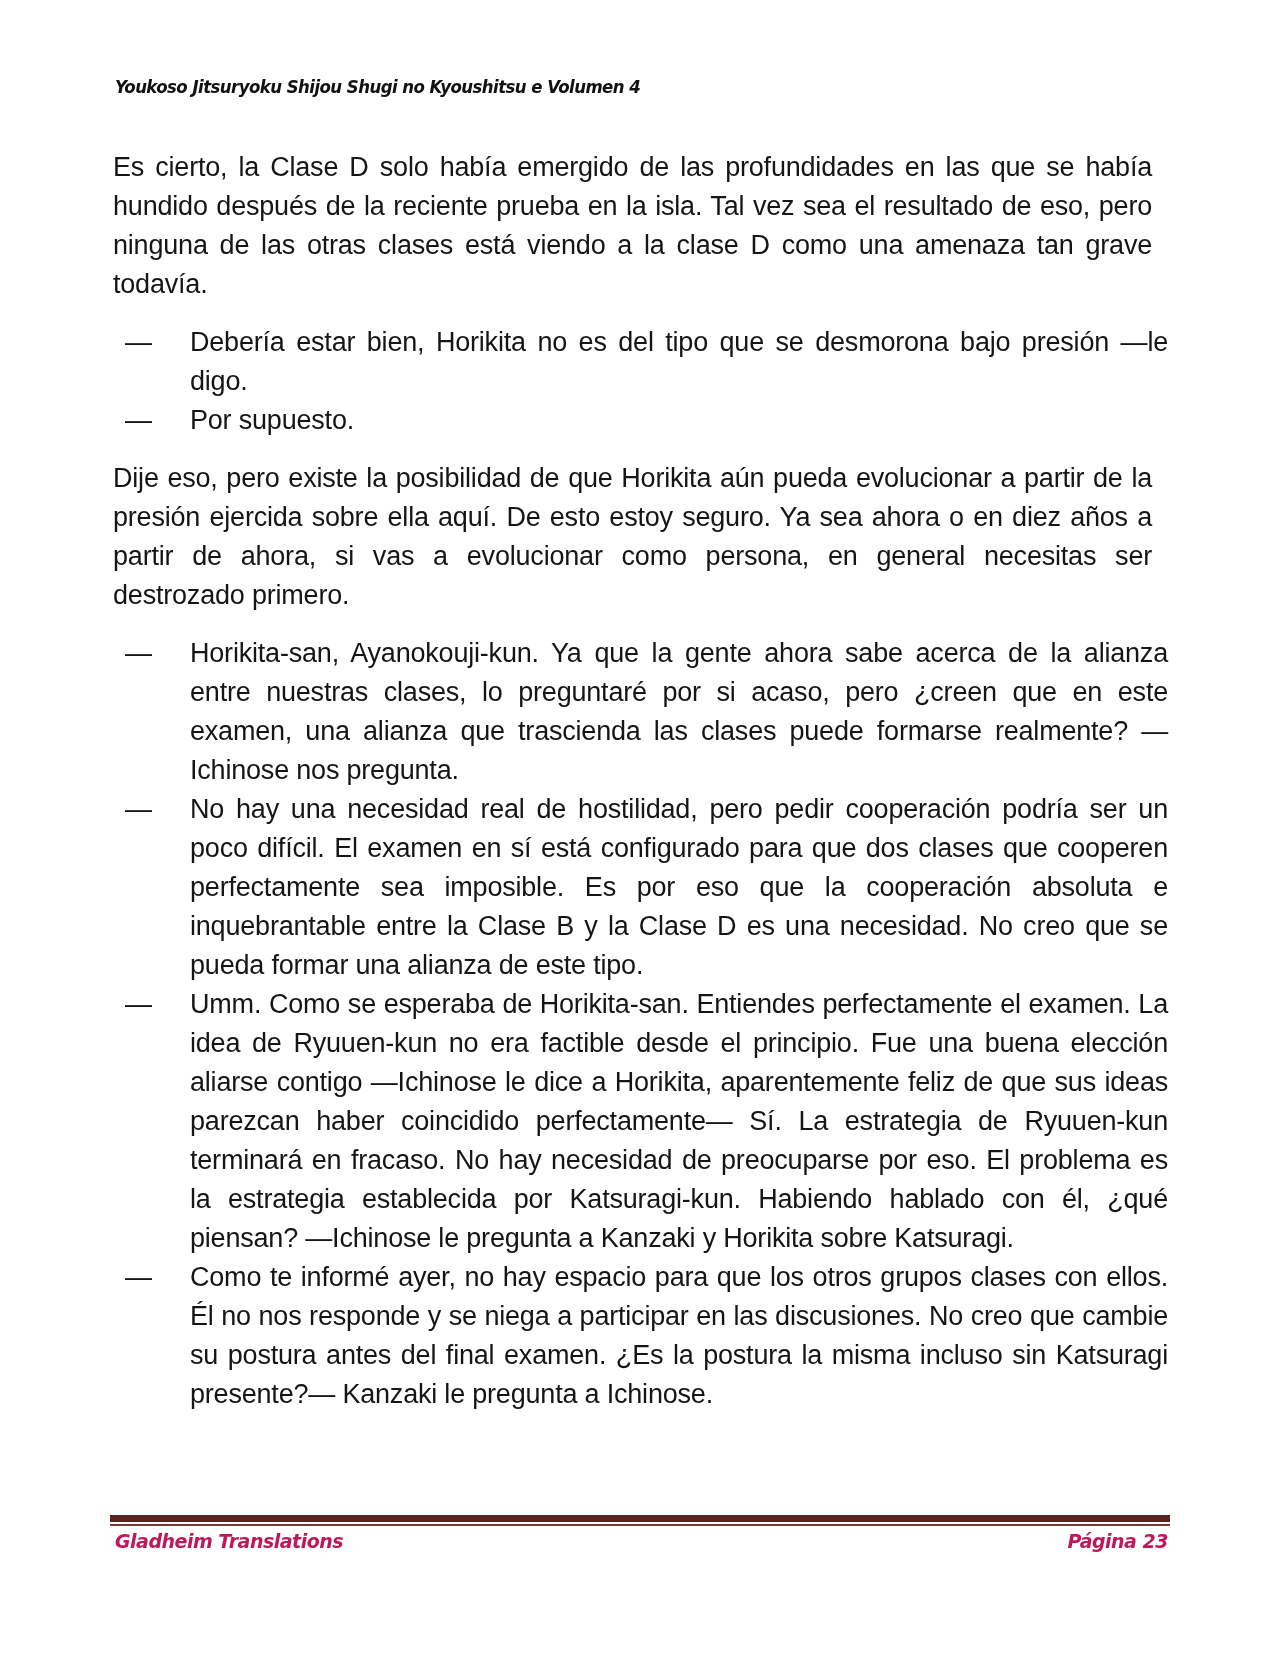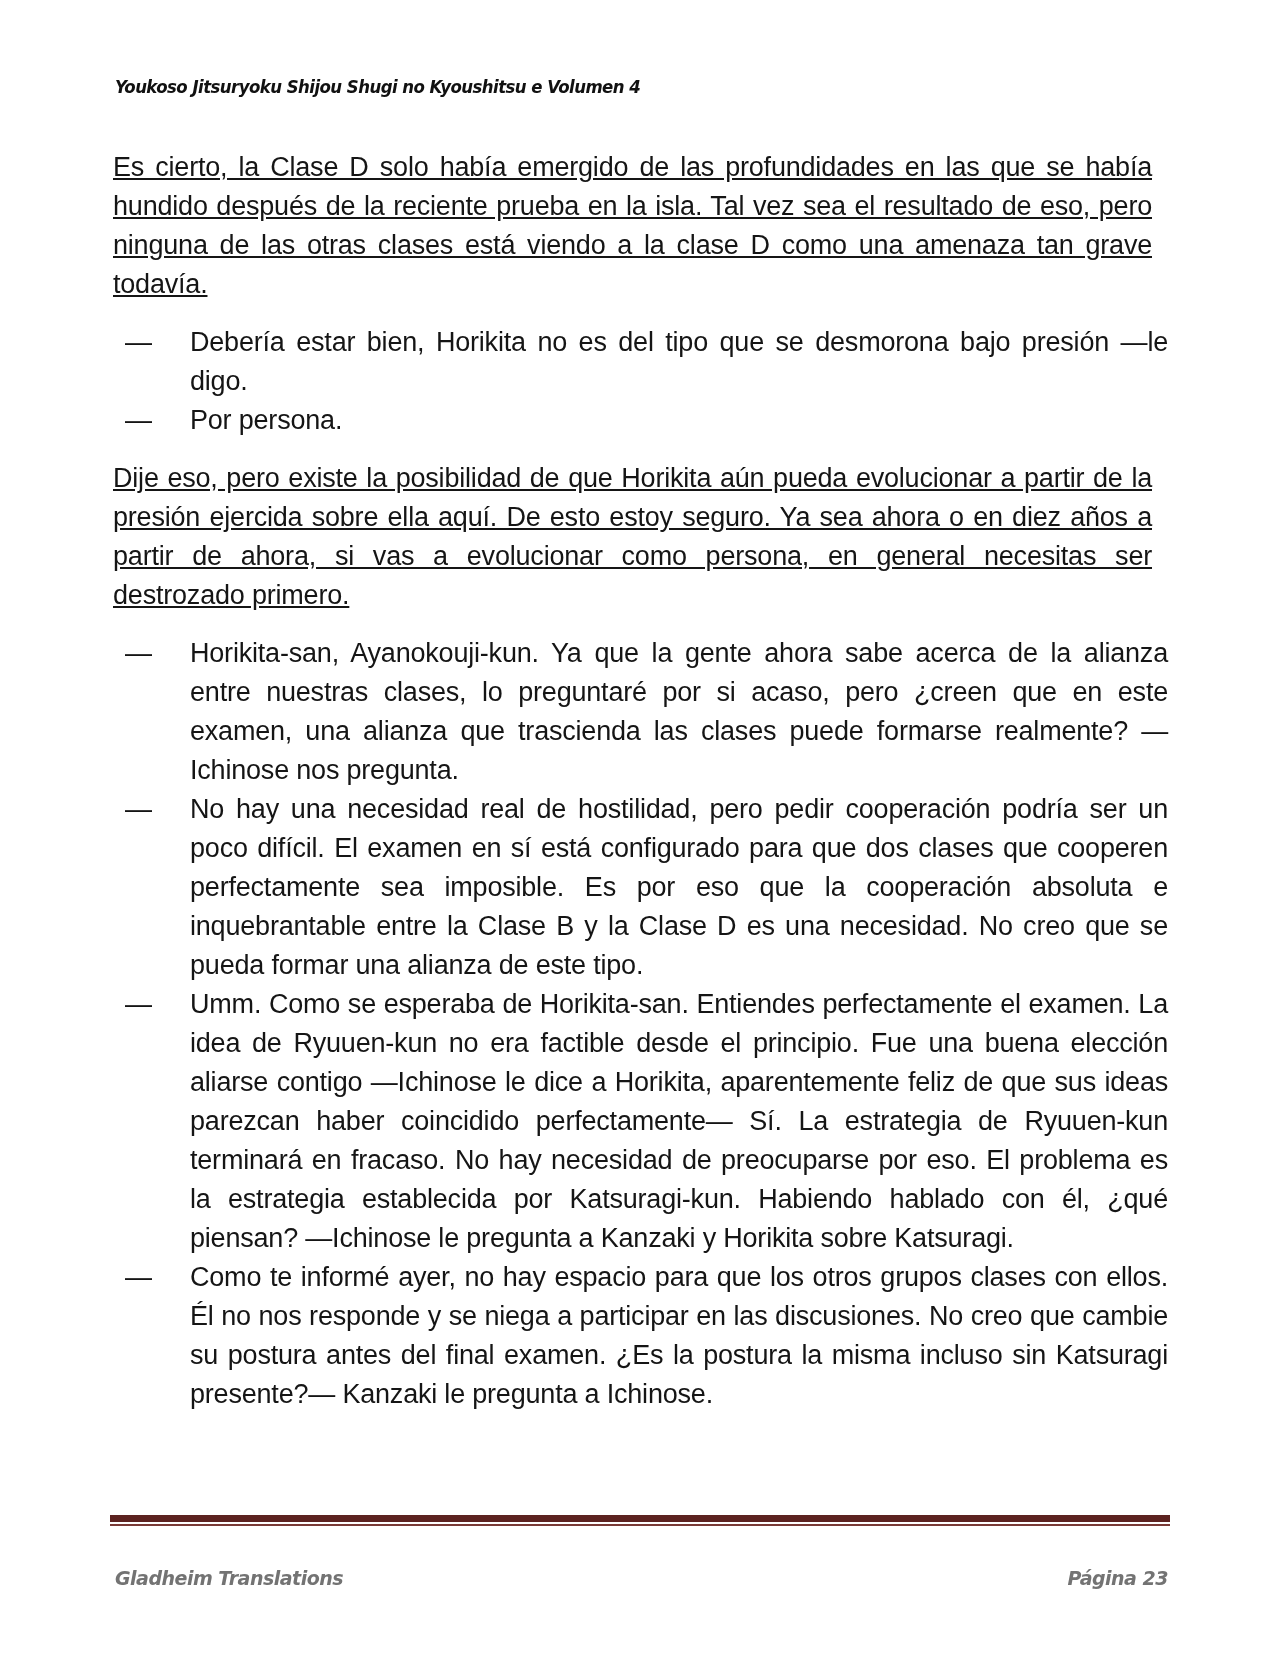--- a/index.html
+++ b/index.html
@@ -8,54 +8,54 @@
     position: absolute; left: 115px; top: 76px;
     font-family: "DejaVu Sans", sans-serif; font-weight: bold; font-style: italic;
     font-size: 18px; letter-spacing: -0.6px; color: #111;
     transform: scaleX(0.92); transform-origin: left center;
   }
   .content {
     position: absolute; left: 113px; top: 148px; width: 1055px;
     font-family: "Liberation Sans", sans-serif; font-size: 27px; line-height: 39px;
     text-align: justify; color: #151515; letter-spacing: -0.2px;
   }
-  .para { margin: 0 16px 19px 0; text-decoration: underline; }
+  .para { margin: 0 16px 19px 0; }
   .dialog-group { margin: 0 0 19px 0; }
   .dialog { position: relative; padding-left: 77px; margin: 0; }
   .dialog .dash { position: absolute; left: 12px; top: 0; }
   .footer-rule {
     position: absolute; left: 110px; top: 1515px; width: 1060px;
   }
   .footer-rule .thick { height: 7px; background: #5c2220; }
   .footer-rule .gap { height: 2px; background: #fff; }
   .footer-rule .thin { height: 2px; background: #7a3a36; }
   .footer-left, .footer-right {
     position: absolute; top: 1530px;
     font-family: "DejaVu Sans", sans-serif; font-weight: bold; font-style: italic;
-    font-size: 19px; letter-spacing: -0.5px; color: #737373; margin-top: 37px;
+    font-size: 19px; letter-spacing: -0.5px; color: #be185d;
   }
   .footer-left { left: 115px; }
   .footer-right { right: 112px; }
 </style>
 </head>
 <body>
 
 <div class="header">Youkoso Jitsuryoku Shijou Shugi no Kyoushitsu e Volumen 4</div>
 
 <div class="content">
   <p class="para">Es cierto, la Clase D solo había emergido de las profundidades en las que se había hundido después de la reciente prueba en la isla. Tal vez sea el resultado de eso, pero ninguna de las otras clases está viendo a la clase D como una amenaza tan grave todavía.</p>
 
   <div class="dialog-group">
     <p class="dialog">
       <span class="dash">—</span>
       <span>Debería estar bien, Horikita no es del tipo que se desmorona bajo presión —le digo.</span>
     </p>
     <p class="dialog">
       <span class="dash">—</span>
-      <span>Por persona.</span>
+      <span>Por supuesto.</span>
     </p>
   </div>
 
   <p class="para">Dije eso, pero existe la posibilidad de que Horikita aún pueda evolucionar a partir de la presión ejercida sobre ella aquí. De esto estoy seguro. Ya sea ahora o en diez años a partir de ahora, si vas a evolucionar como persona, en general necesitas ser destrozado primero.</p>
 
   <div class="dialog-group">
     <p class="dialog">
       <span class="dash">—</span>
       <span>Horikita-san, Ayanokouji-kun. Ya que la gente ahora sabe acerca de la alianza entre nuestras clases, lo preguntaré por si acaso, pero ¿creen que en este examen, una alianza que trascienda las clases puede formarse realmente? —Ichinose nos pregunta.</span>
     </p>

